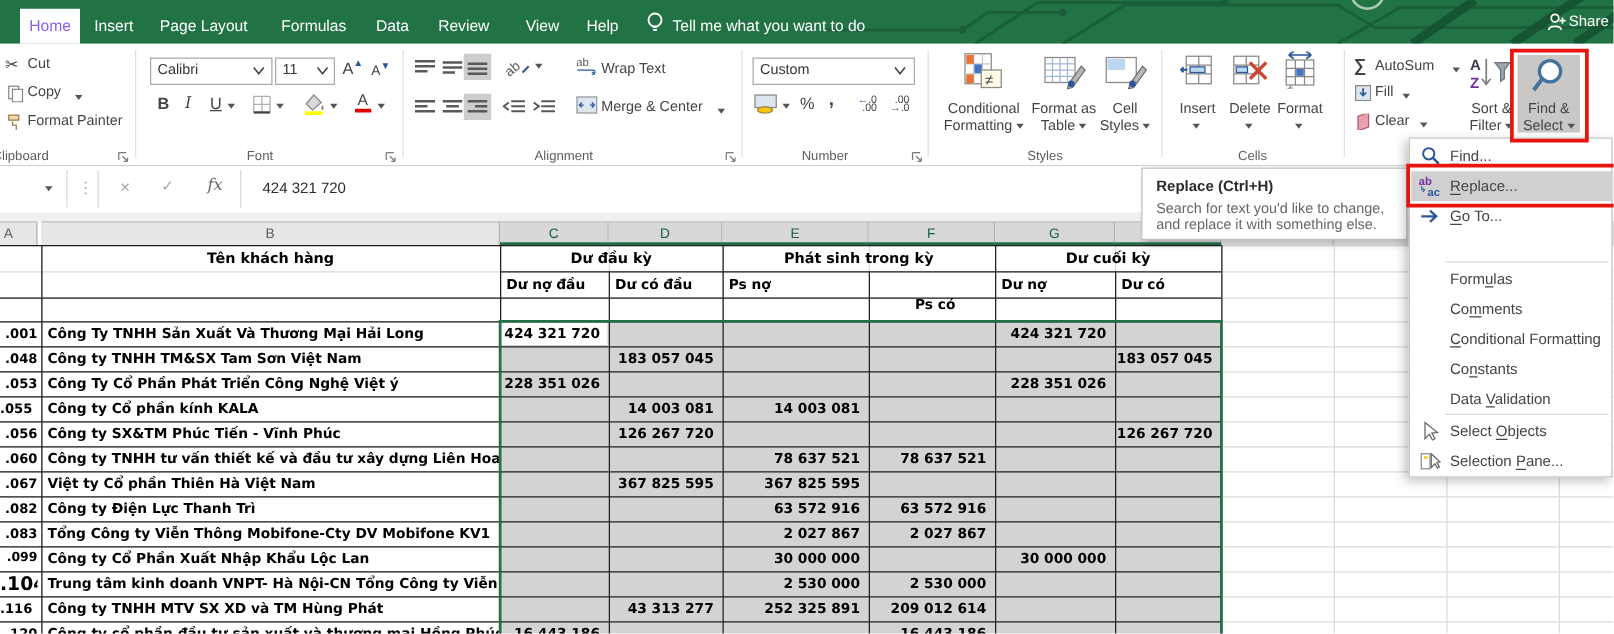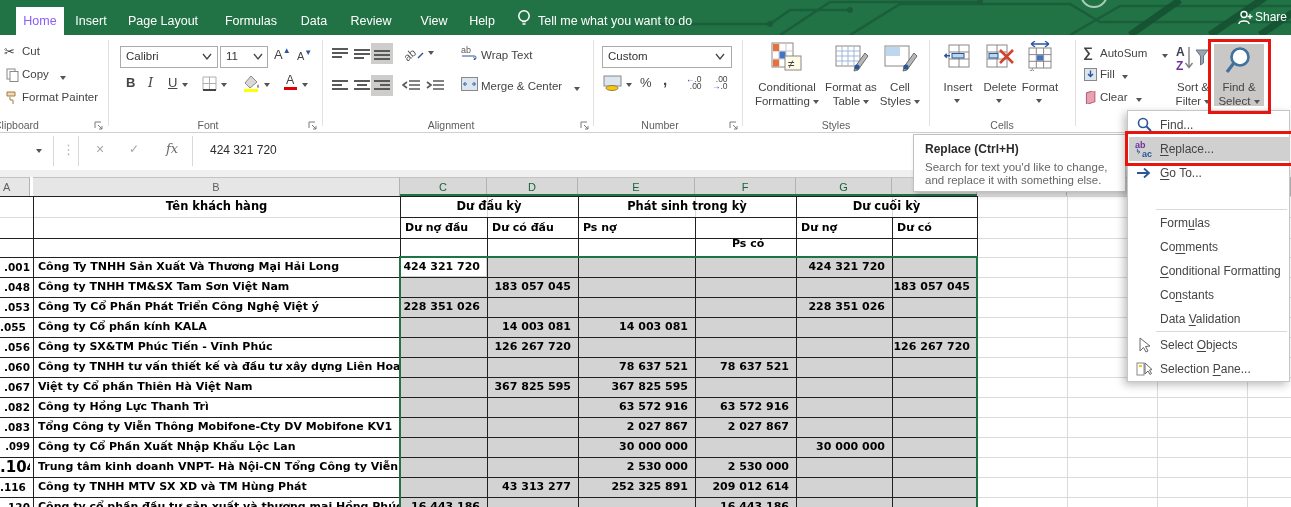--- a/index.html
+++ b/index.html
@@ -423,21 +423,21 @@
       <div class="shtxt" style="left: 892px; top: 337px; width: 78px; height: 20px; text-align: right; line-height: 20px; font-size: 11px;">126 267 720</div>
       <div class="shtxt" style="left: 0px; top: 357px; width: 30px; height: 20px; text-align: right; line-height: 20px; font-size: 10.5px;">.060</div>
       <div class="shtxt" style="left: 38px; top: 357px; width: 361px; height: 20px; line-height: 20px; font-size: 11px;">Công ty TNHH tư vấn thiết kế và đầu tư xây dựng Liên Hoa</div>
       <div class="shtxt" style="left: 578px; top: 357px; width: 110px; height: 20px; text-align: right; line-height: 20px; font-size: 11px;">78 637 521</div>
       <div class="shtxt" style="left: 695px; top: 357px; width: 94px; height: 20px; text-align: right; line-height: 20px; font-size: 11px;">78 637 521</div>
       <div class="shtxt" style="left: 0px; top: 377px; width: 30px; height: 20px; text-align: right; line-height: 20px; font-size: 10.5px;">.067</div>
       <div class="shtxt" style="left: 38px; top: 377px; width: 361px; height: 20px; line-height: 20px; font-size: 11px;">Việt ty Cổ phần Thiên Hà Việt Nam</div>
       <div class="shtxt" style="left: 487px; top: 377px; width: 84px; height: 20px; text-align: right; line-height: 20px; font-size: 11px;">367 825 595</div>
       <div class="shtxt" style="left: 578px; top: 377px; width: 110px; height: 20px; text-align: right; line-height: 20px; font-size: 11px;">367 825 595</div>
       <div class="shtxt" style="left: 0px; top: 397px; width: 30px; height: 20px; text-align: right; line-height: 20px; font-size: 10.5px;">.082</div>
-      <div class="shtxt" style="left: 38px; top: 397px; width: 361px; height: 20px; line-height: 20px; font-size: 11px;">Công ty Hồng Lực Thanh Trì</div>
+      <div class="shtxt" style="left: 38px; top: 397px; width: 361px; height: 20px; line-height: 20px; font-size: 11px;">Công ty Điện Lực Thanh Trì</div>
       <div class="shtxt" style="left: 578px; top: 397px; width: 110px; height: 20px; text-align: right; line-height: 20px; font-size: 11px;">63 572 916</div>
       <div class="shtxt" style="left: 695px; top: 397px; width: 94px; height: 20px; text-align: right; line-height: 20px; font-size: 11px;">63 572 916</div>
       <div class="shtxt" style="left: 0px; top: 417px; width: 30px; height: 20px; text-align: right; line-height: 20px; font-size: 10.5px;">.083</div>
       <div class="shtxt" style="left: 38px; top: 417px; width: 361px; height: 20px; line-height: 20px; font-size: 11px;">Tổng Công ty Viễn Thông Mobifone-Cty DV Mobifone KV1</div>
       <div class="shtxt" style="left: 578px; top: 417px; width: 110px; height: 20px; text-align: right; line-height: 20px; font-size: 11px;">2 027 867</div>
       <div class="shtxt" style="left: 695px; top: 417px; width: 94px; height: 20px; text-align: right; line-height: 20px; font-size: 11px;">2 027 867</div>
       <div class="shtxt" style="left: 0px; top: 437px; width: 30px; height: 20px; text-align: right; line-height: 20px; font-size: 10px;">.099</div>
       <div class="shtxt" style="left: 38px; top: 437px; width: 361px; height: 20px; line-height: 20px; font-size: 11px;">Công ty Cổ Phần Xuất Nhập Khẩu Lộc Lan</div>
       <div class="shtxt" style="left: 578px; top: 437px; width: 110px; height: 20px; text-align: right; line-height: 20px; font-size: 11px;">30 000 000</div>
       <div class="shtxt" style="left: 796px; top: 437px; width: 89px; height: 20px; text-align: right; line-height: 20px; font-size: 11px;">30 000 000</div>

